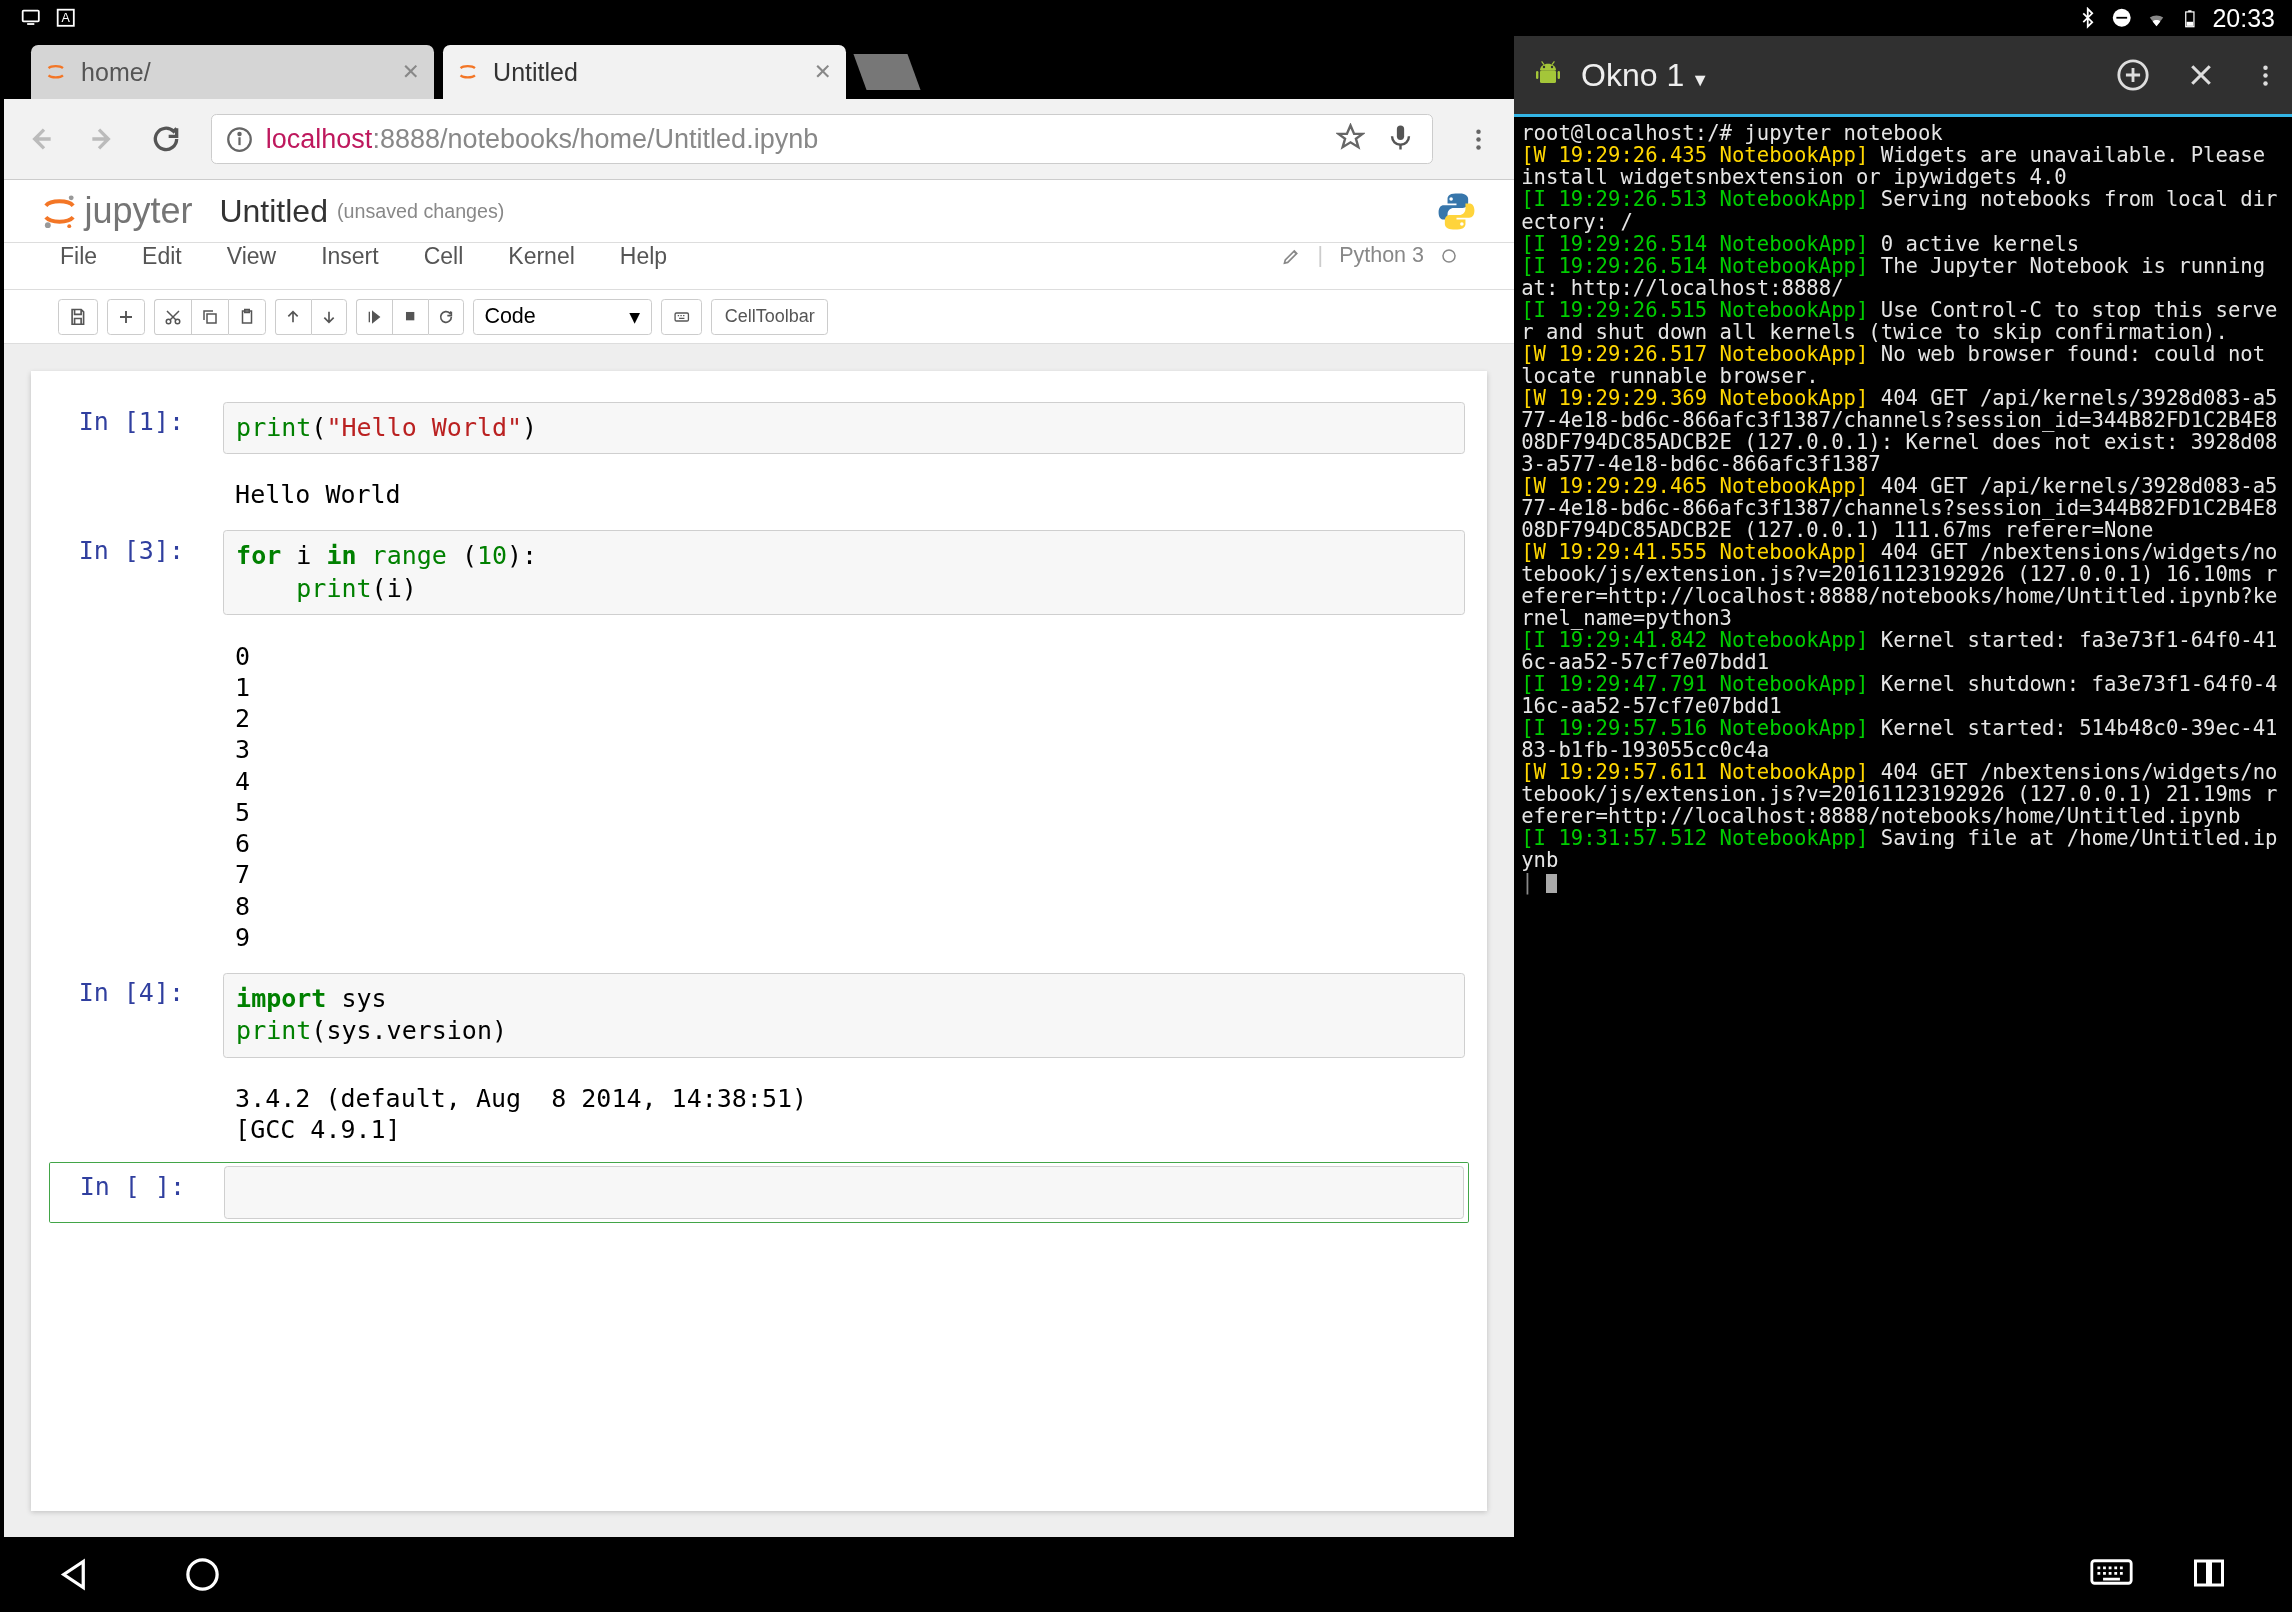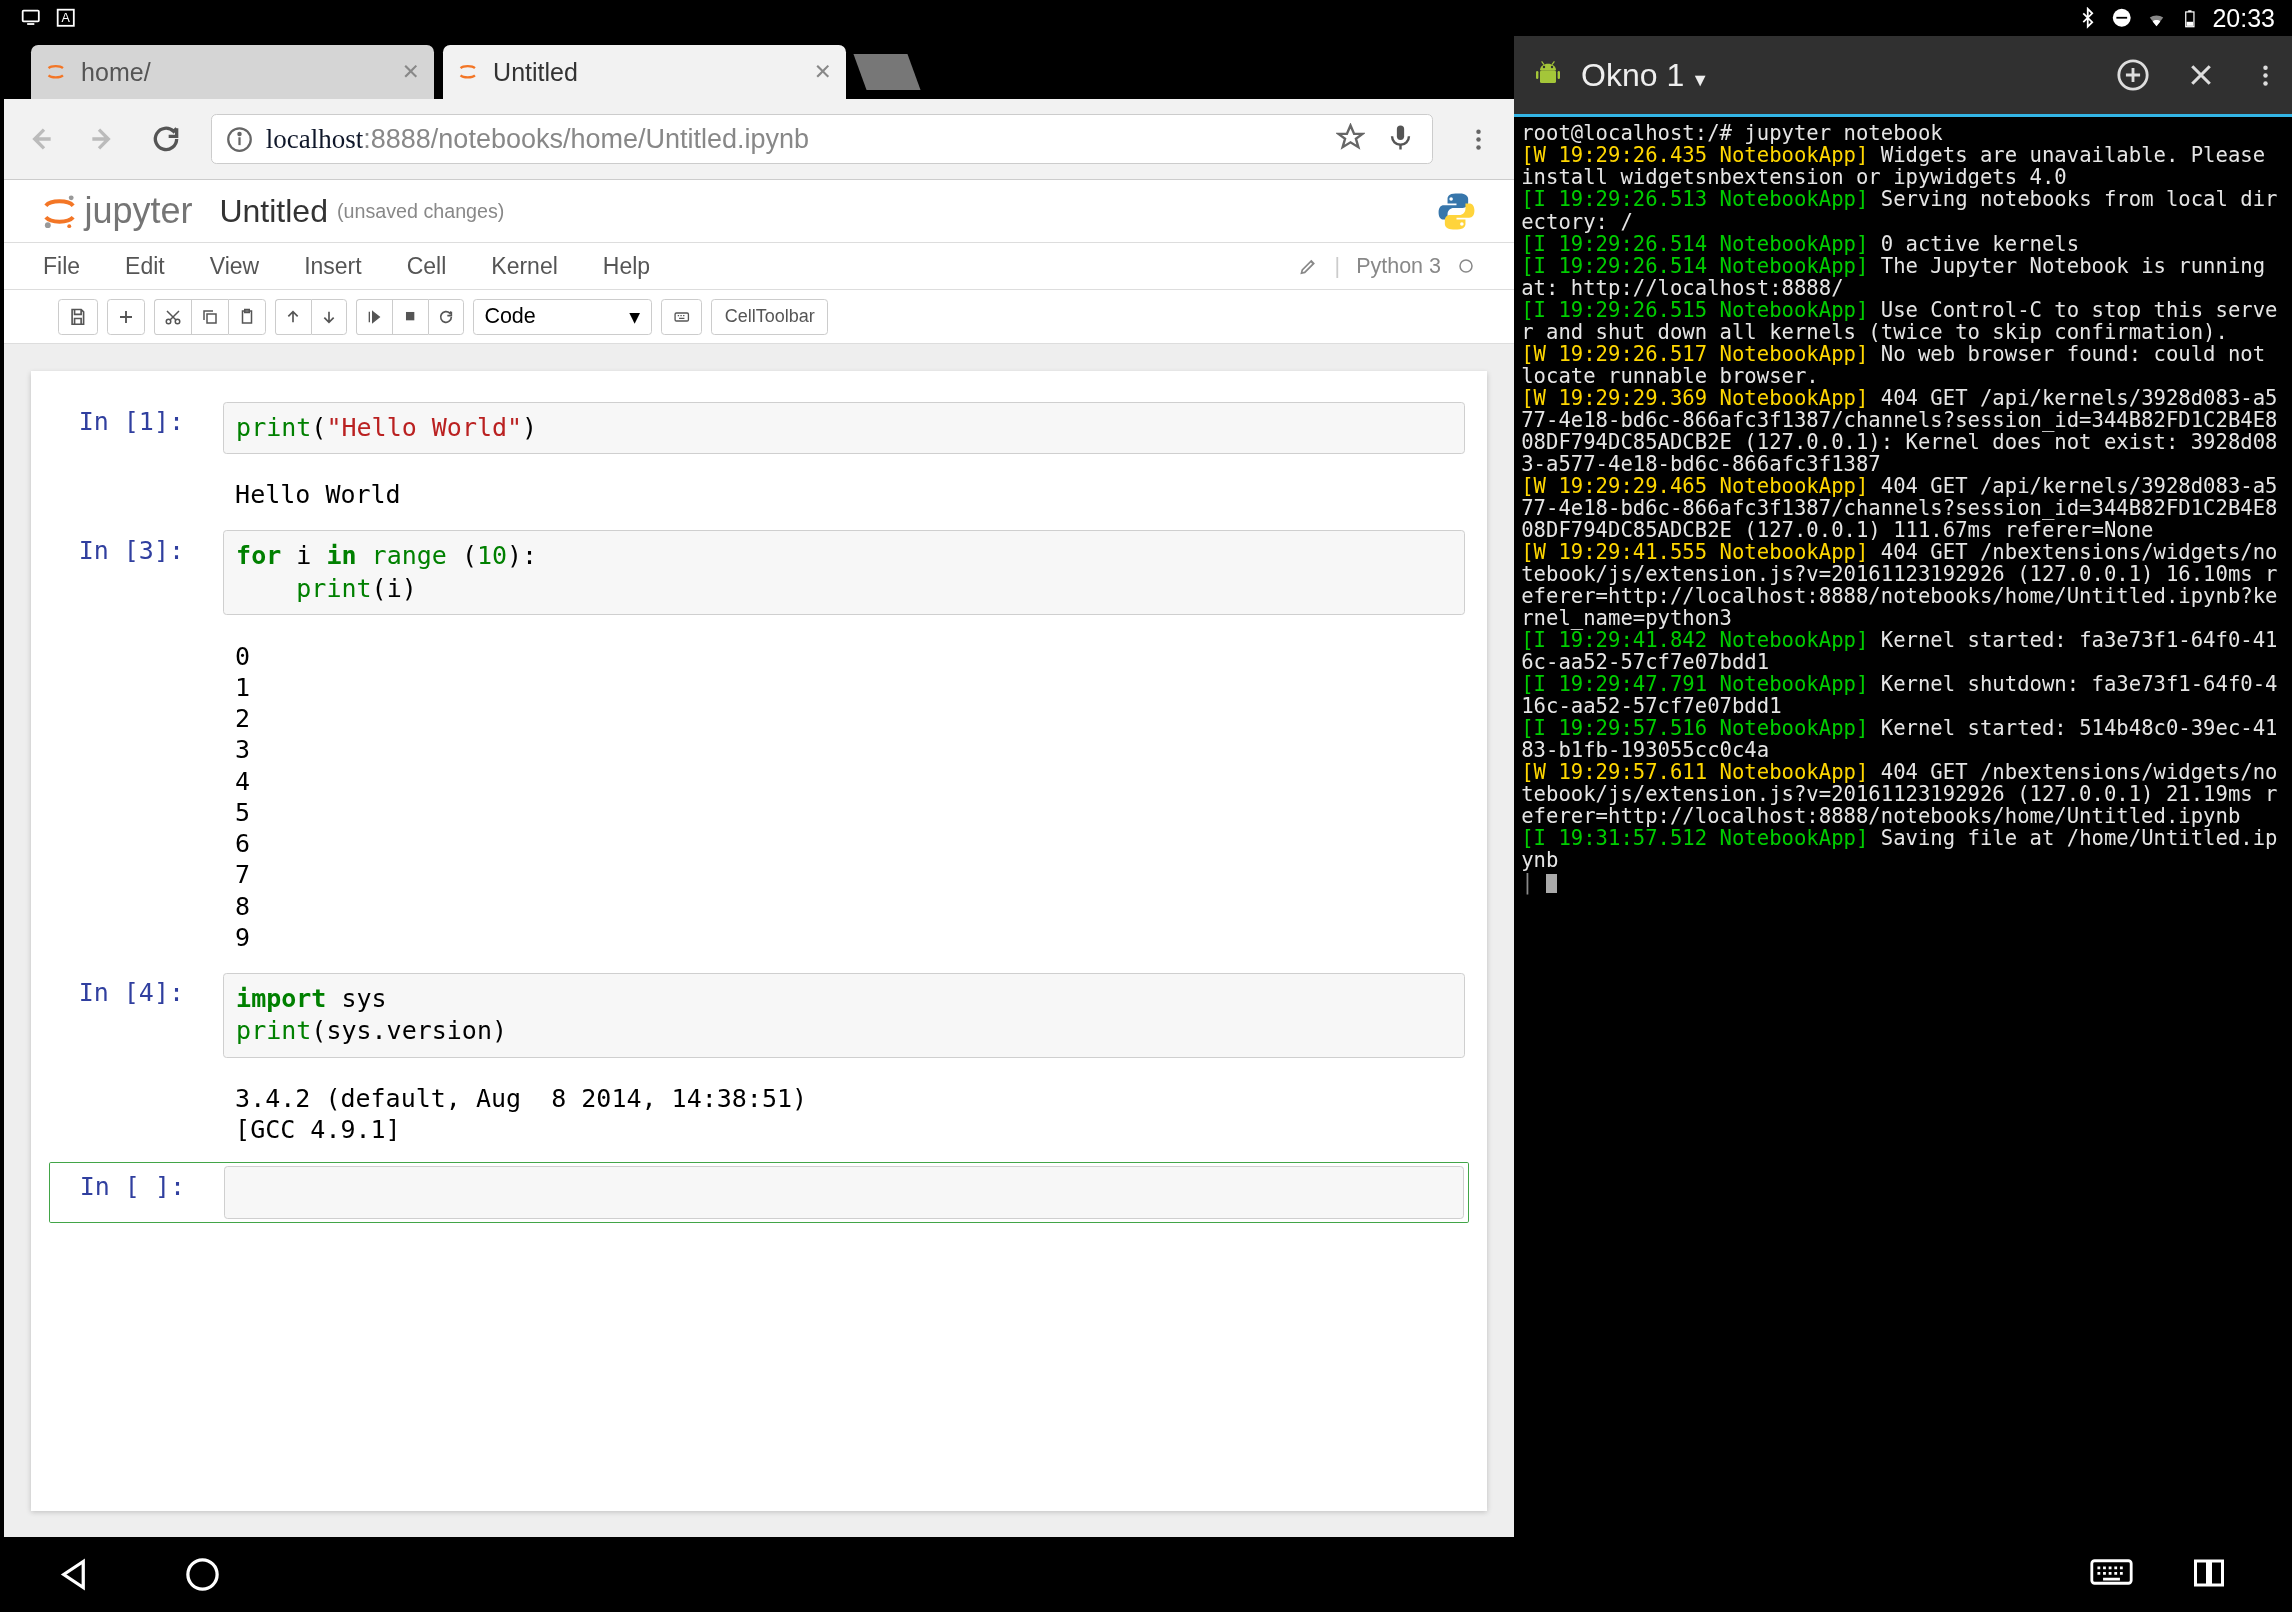--- a/index.html
+++ b/index.html
@@ -87,21 +87,21 @@
   background: #fff;
   border: 0.9px solid #ccc;
   border-radius: 5.4px;
   display: flex;
   align-items: center;
   padding: 0 14.3px;
   font-size: 27px;
   color: #333;
 }
 .url-input-wrap .info-icon { margin-right: 12.5px; color: #666; }
-.url-input-wrap .host { color: #0f172a; font-family: Liberation Serif, serif; }
+.url-input-wrap .host { color: #be185d; }
 .url-input-wrap .path { color: #888; }
 .url-right { margin-left: auto; display: flex; gap: 18px; }
 .url-icon { width: 32px; height: 32px; color: #666; }
 
 
 .jupyter-page {
   flex: 1;
   background: #fff;
   overflow: hidden;
 }
@@ -113,22 +113,22 @@
   border-bottom: 0.9px solid #ddd;
 }
 .jupyter-logo { display: flex; align-items: center; font-size: 36px; font-weight: 400; color: #757575; gap: 5.4px;}
 .jupyter-logo .jo { color: #757575; }
 .jupyter-title { font-size: 32px; color: #333; margin-left: 27px; }
 .jupyter-unsaved { font-size: 19.7px; color: #888; margin-left: 9px; }
 .jupyter-kernel-logo { margin-left: auto; width: 43px; height: 43px; }
 .jupyter-menubar {
   height: 47px;
   display: flex;
-  align-items: center;
-  padding: 0 39px;
+  align-items: flex-start;
+  padding: 0 56px;
   border-bottom: 0.9px solid #ddd;
   font-size: 23px;
   color: #555;
   gap: 45px;
 }
 .jupyter-menubar .right { margin-left: auto; display: flex; gap: 16px; align-items: center; color: #888; font-size: 21.5px;}
 .jupyter-toolbar {
   height: 54px;
   display: flex;
   align-items: center;

